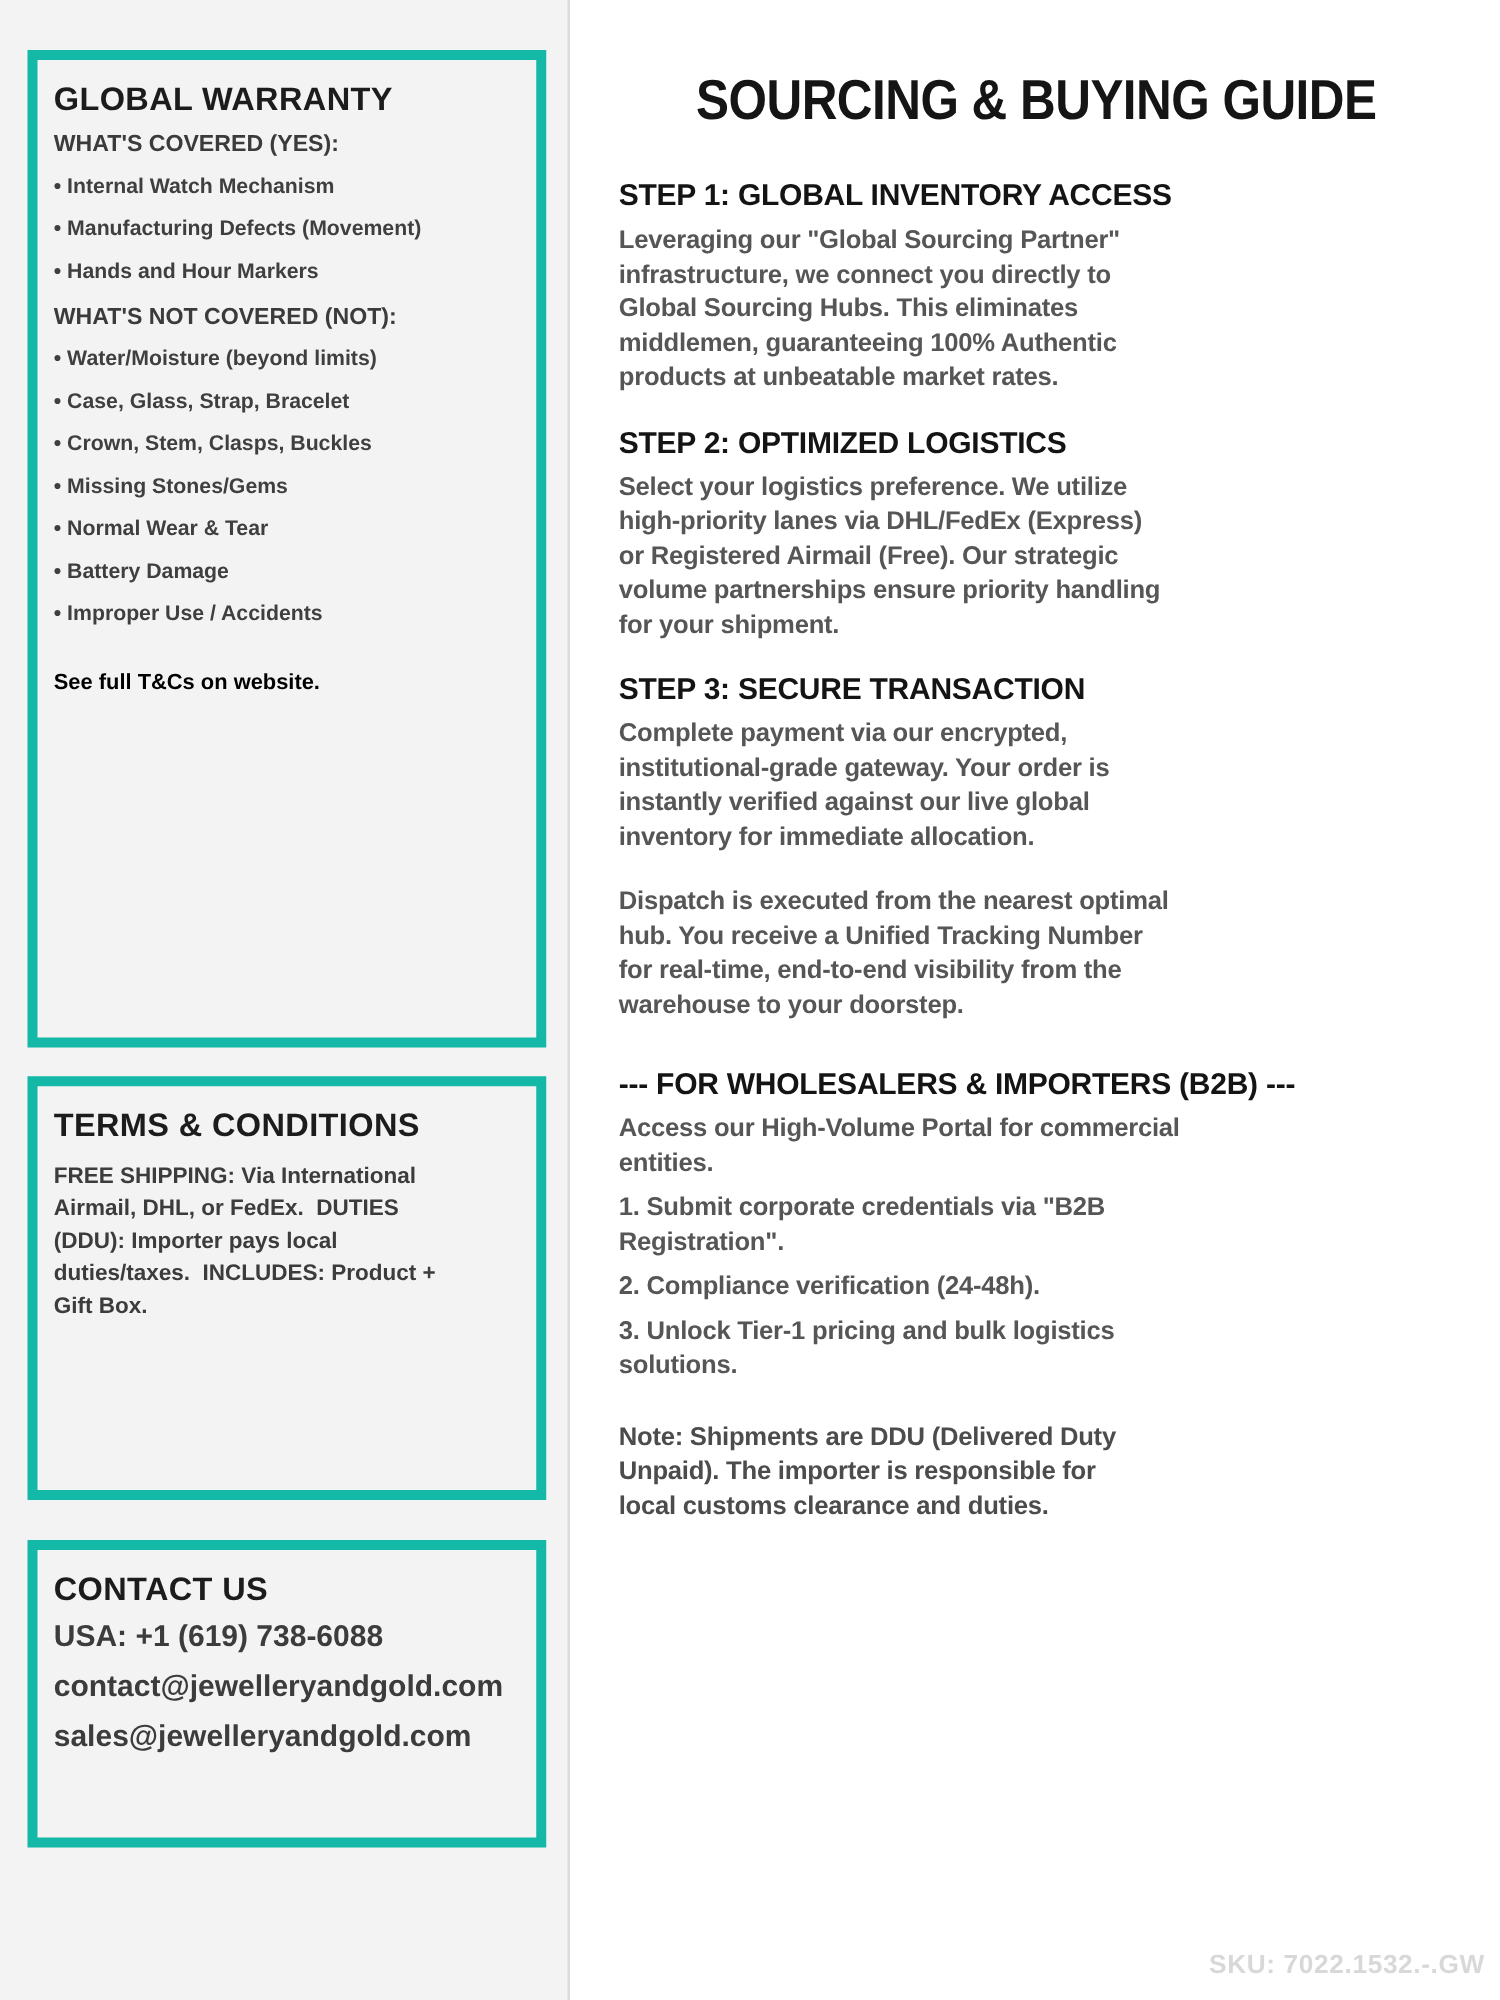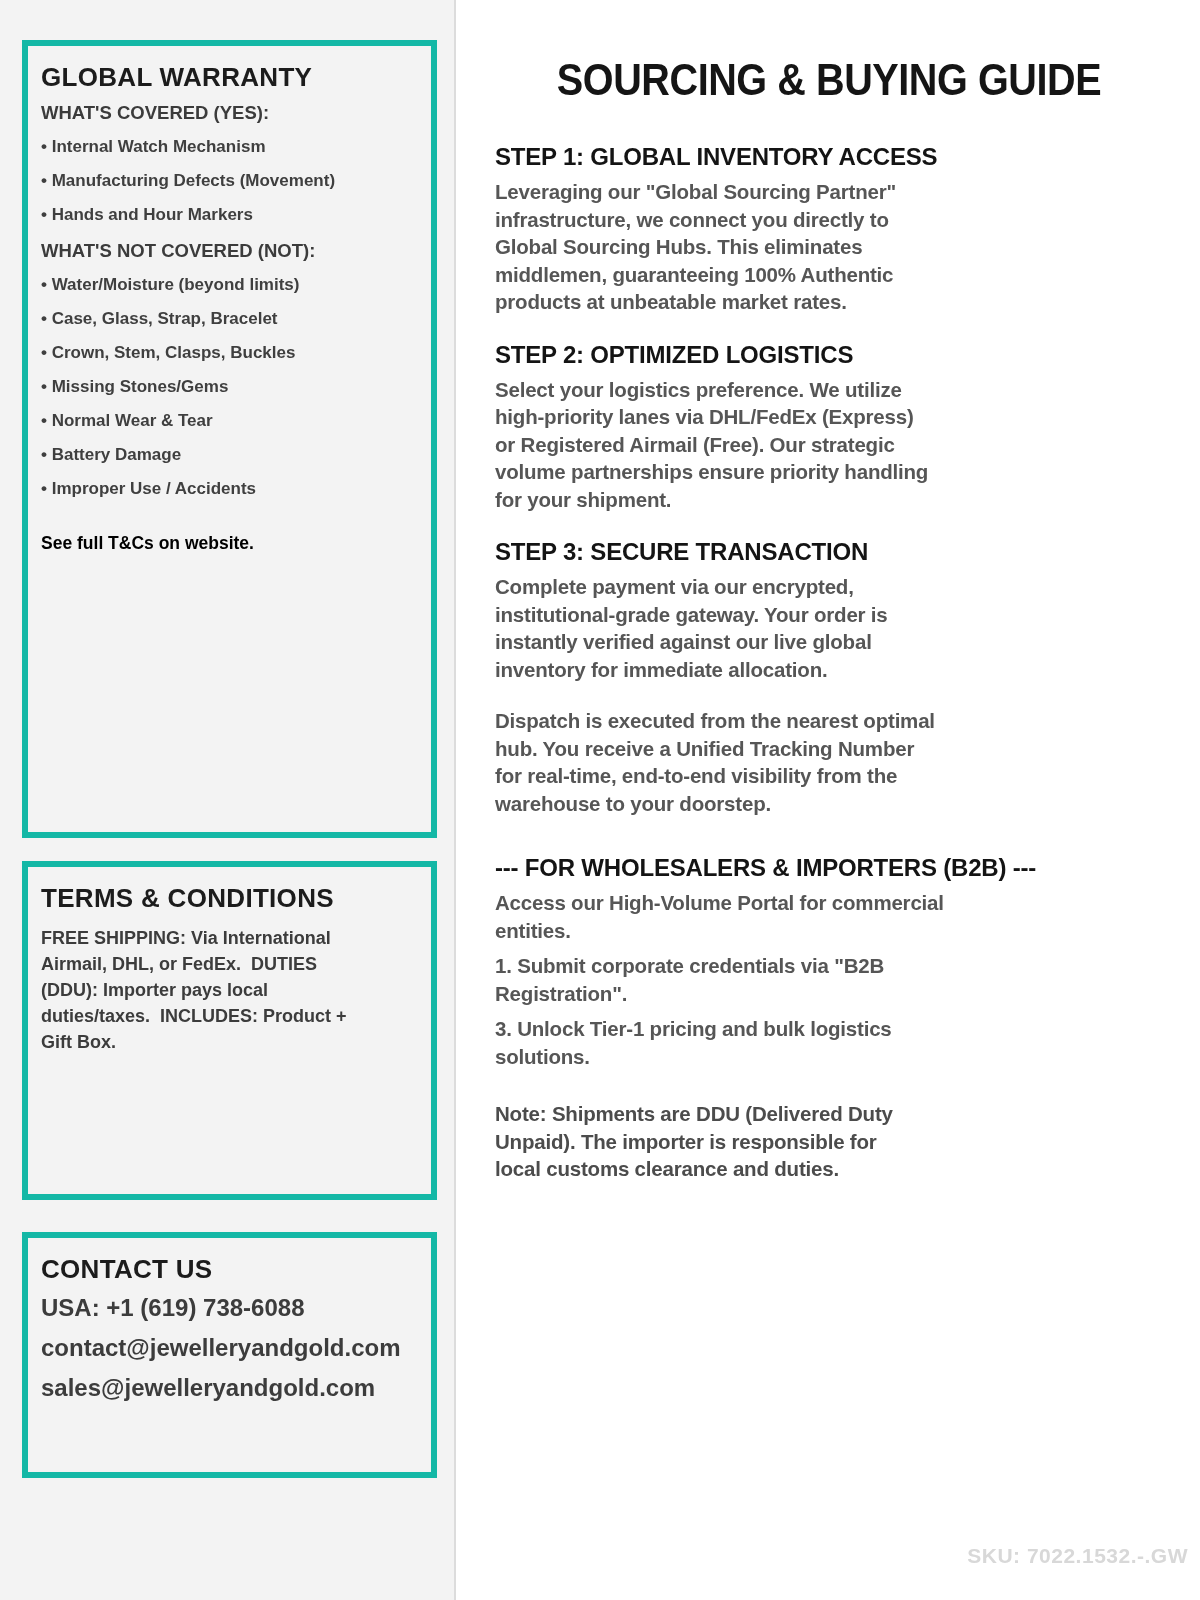--- a/index.html
+++ b/index.html
@@ -9,21 +9,21 @@
     font-family:"Liberation Sans", sans-serif;
   }
 
   
   .sidebar {
     position:absolute; left:0; top:0; width:456px; height:1600px;
     background:#f3f3f3; border-right:2px solid #dcdcdc; box-sizing:border-box;
   }
   .panel {
     position:absolute; left:22px; width:415px; box-sizing:border-box;
-    border:6px solid #14b8a6; padding:16px 13px; background:#f3f3f3;
+    border:8px solid #14b8a6; padding:16px 13px; background:#f3f3f3;
   }
   .panel-warranty { top:40px;  height:798px; }
   .panel-terms    { top:861px; height:339px; }
   .panel-contact  { top:1232px;height:246px; }
 
   .panel h2 {
     margin:0 0 10px 0; font-size:26px; font-weight:800; letter-spacing:.3px;
     color:#1c1c1c; line-height:30px;
   }
   .panel h3 {
@@ -71,21 +71,21 @@
   }
   .b2b-par {
     margin:0 0 8px 0; font-size:20.5px; line-height:27.5px; font-weight:700;
     color:#565656; white-space:pre-wrap; letter-spacing:-.2px;
   }
   .note-par {
     margin:30px 0 0 0; font-size:20.5px; line-height:27.5px; font-weight:700;
     color:#4c4c4c; white-space:pre-wrap; letter-spacing:-.2px;
   }
   .sku {
-    position:absolute; right:12px; bottom:32px;
+    position:absolute; right:12px; bottom:16px;
     font-size:21px; font-weight:700; color:#d8d8d8; letter-spacing:.5px;
   }
 </style>
 </head>
 <body>
 
 <div class="page">
 
   <aside class="sidebar">
 
@@ -156,20 +156,21 @@
       <p class="step-body">Dispatch is executed from the nearest optimal
 hub. You receive a Unified Tracking Number
 for real-time, end-to-end visibility from the
 warehouse to your doorstep.</p>
 
       <h2 class="b2b-heading">--- FOR WHOLESALERS &amp; IMPORTERS (B2B) ---</h2>
       <p class="b2b-par">Access our High-Volume Portal for commercial
 entities.</p>
       <p class="b2b-par">1. Submit corporate credentials via "B2B
 Registration".</p>
+      <p class="b2b-par">2. Compliance verification (24-48h).</p>
       <p class="b2b-par">3. Unlock Tier-1 pricing and bulk logistics
 solutions.</p>
 
       <p class="note-par">Note: Shipments are DDU (Delivered Duty
 Unpaid). The importer is responsible for
 local customs clearance and duties.</p>
     </div>
 
     <div class="sku">SKU: 7022.1532.-.GW</div>
   </main>

